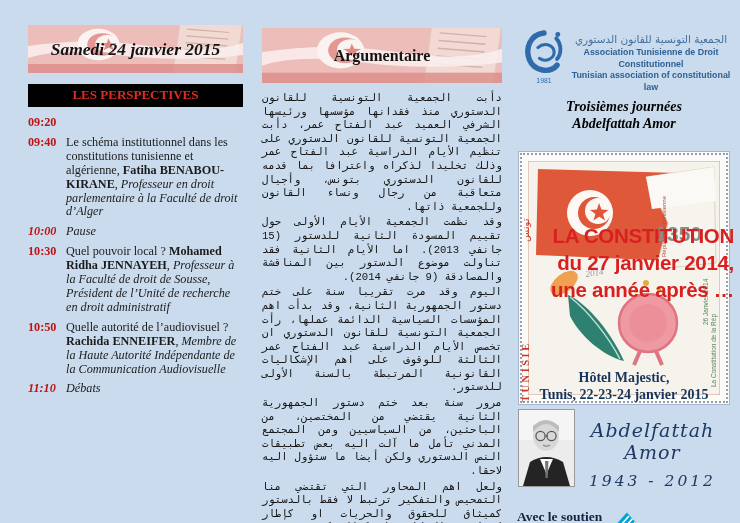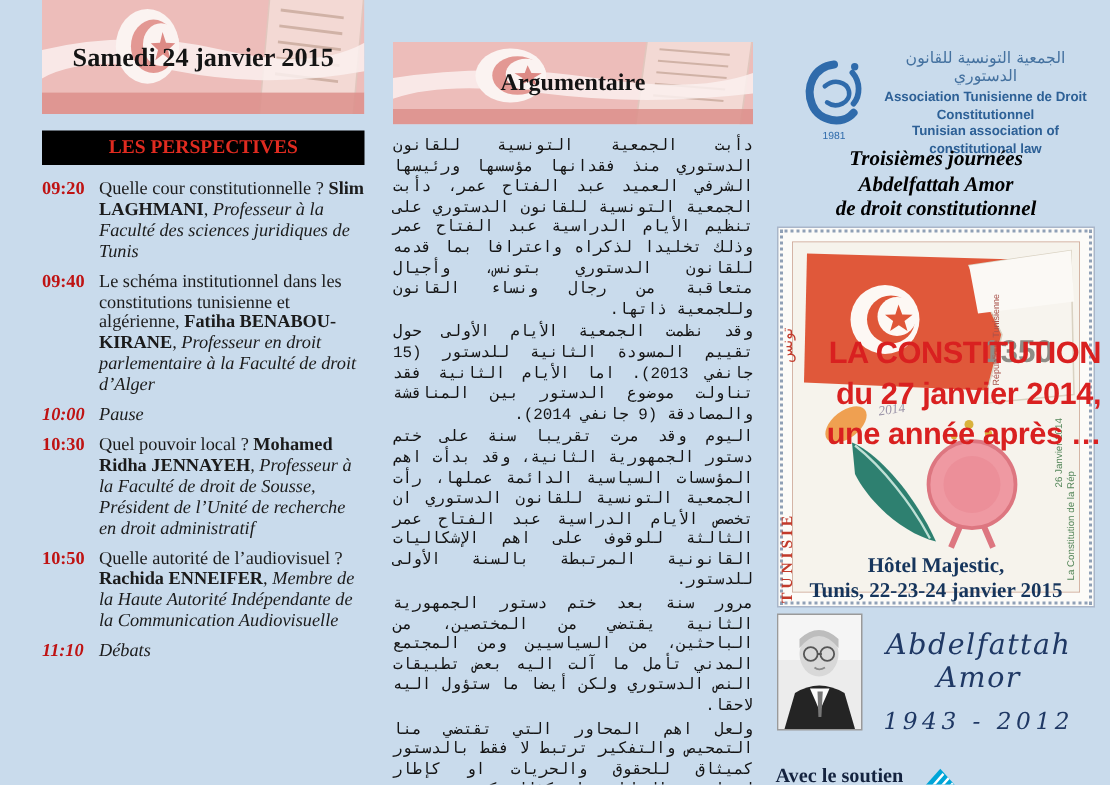--- a/index.html
+++ b/index.html
@@ -8,21 +8,21 @@
     background:#c9dbec;
     font-family:"Liberation Serif",serif;color:#191919;
   }
   
   .flag-header{position:relative;overflow:hidden;display:flex;align-items:center;justify-content:center;}
   .flagbg{position:absolute;inset:0;width:100%;height:100%;}
   .hdr-text{position:relative;z-index:1;font-weight:bold;color:#141414;}
 
   
   #col-left{position:absolute;left:28px;top:0;width:215px;}
-  #left-header{height:76px;}
+  #left-header{margin-top:25px;height:48px;font-style:italic;}
   #left-header .hdr-text{font-size:17.5px;}
   #perspectives{margin-top:11px;background:#000000;color:#e02b20;text-align:center;
     font-weight:bold;font-size:13px;padding:3px 0 4px;}
   #schedule{margin-top:9px;}
   .srow{display:flex;font-size:12.2px;line-height:13.9px;margin-bottom:6px;color:#1b1b1b;}
   .srow .time{flex:0 0 38px;color:#bf1313;font-weight:bold;}
   .srow.it .time{font-style:italic;}
   .srow .body{flex:1;}
   .seg-b{font-weight:bold;}
   .seg-i{font-style:italic;}
@@ -30,21 +30,21 @@
   
   #col-mid{position:absolute;left:262px;top:0;width:240px;}
   #mid-header{margin-top:28px;height:55px;text-align:right;}
   #mid-header .hdr-text{font-size:16px;}
   #argument{margin-top:9px;direction:rtl;text-align:justify;
     font-family:Liberation Mono, monospace;font-size:10.6px;line-height:13.6px;color:#141414;}
   #argument p{margin:0 0 2px 0;}
 
   
   #col-right{position:absolute;left:517px;top:0;width:214px;}
-  #assoc{position:absolute;top:26px;left:16px;right:0;display:flex;gap:4px;align-items:center;}
+  #assoc{position:absolute;top:26px;left:4px;right:0;display:flex;gap:4px;align-items:flex-start;}
   #assoc .assoc-names{flex:1;text-align:center;padding-top:7px;}
   .assoc-ar{font-family:"DejaVu Sans",sans-serif;font-size:10.5px;color:#44719f;direction:rtl;margin-bottom:2px;}
   .assoc-fr,.assoc-en{font-family:"Liberation Sans",sans-serif;font-weight:bold;font-size:8.9px;
     color:#2d6096;line-height:11.5px;}
   #title3{position:absolute;top:99px;left:0;right:0;text-align:center;color:#000000;
     font-weight:bold;font-style:italic;font-size:14px;line-height:16.5px;}
 
   
   #stamp{position:absolute;top:152px;left:2px;width:210px;height:252px;background:#fcfbf8;
     box-shadow:0 0 0 1px #a9b6c9;}
@@ -98,21 +98,20 @@
     <div class="hdr-text">Samedi 24 janvier 2015</div>
   </div>
 
   <div id="perspectives">LES PERSPECTIVES</div>
 
   <div id="schedule">
 
 
       <div class="srow">
         <div class="time">09:20</div>
-        <div class="body"><span class="seg-n">Quelle cour constitutionnelle ? </span><span class="seg-b">Slim LAGHMANI</span><span class="seg-n">, </span><span class="seg-i">Professeur à la Faculté des sciences juridiques de Tunis</span></div>
       </div>
 
       <div class="srow">
         <div class="time">09:40</div>
         <div class="body"><span class="seg-n">Le schéma institutionnel dans les constitutions tunisienne et algérienne, </span><span class="seg-b">Fatiha BENABOU-KIRANE</span><span class="seg-n">, </span><span class="seg-i">Professeur en droit parlementaire à la Faculté de droit d’Alger</span></div>
       </div>
 
       <div class="srow it">
         <div class="time">10:00</div>
         <div class="body"><span class="seg-i">Pause</span></div>
@@ -186,21 +185,20 @@
       <div class="assoc-ar">الجمعية التونسية للقانون الدستوري</div>
       <div class="assoc-fr">Association Tunisienne de Droit Constitutionnel</div>
       <div class="assoc-en">Tunisian association of constitutional law</div>
     </div>
   </div>
 
   <div id="title3">
 
   <div>Troisièmes journées</div>
       <div>Abdelfattah Amor</div>
-      <div>de droit constitutionnel</div>
     </div>
 
   <div id="stamp">
     <svg id="stamp-art" viewBox="0 0 192 234">
       <rect width="192" height="234" fill="#f6f3ec" stroke="#c9a08e" stroke-width="1"></rect>
 
       <path d="M10,8 L150,12 L146,100 L8,94 Z" fill="#e0583a"></path>
 
       <path d="M118,16 L186,6 L188,102 L128,108 L140,62 Z" fill="#f7f4ee" stroke="#d9d2c2" stroke-width="1"></path>
       <path d="M118,16 L186,6 L188,40 L124,48 Z" fill="#fbf9f5"></path>

